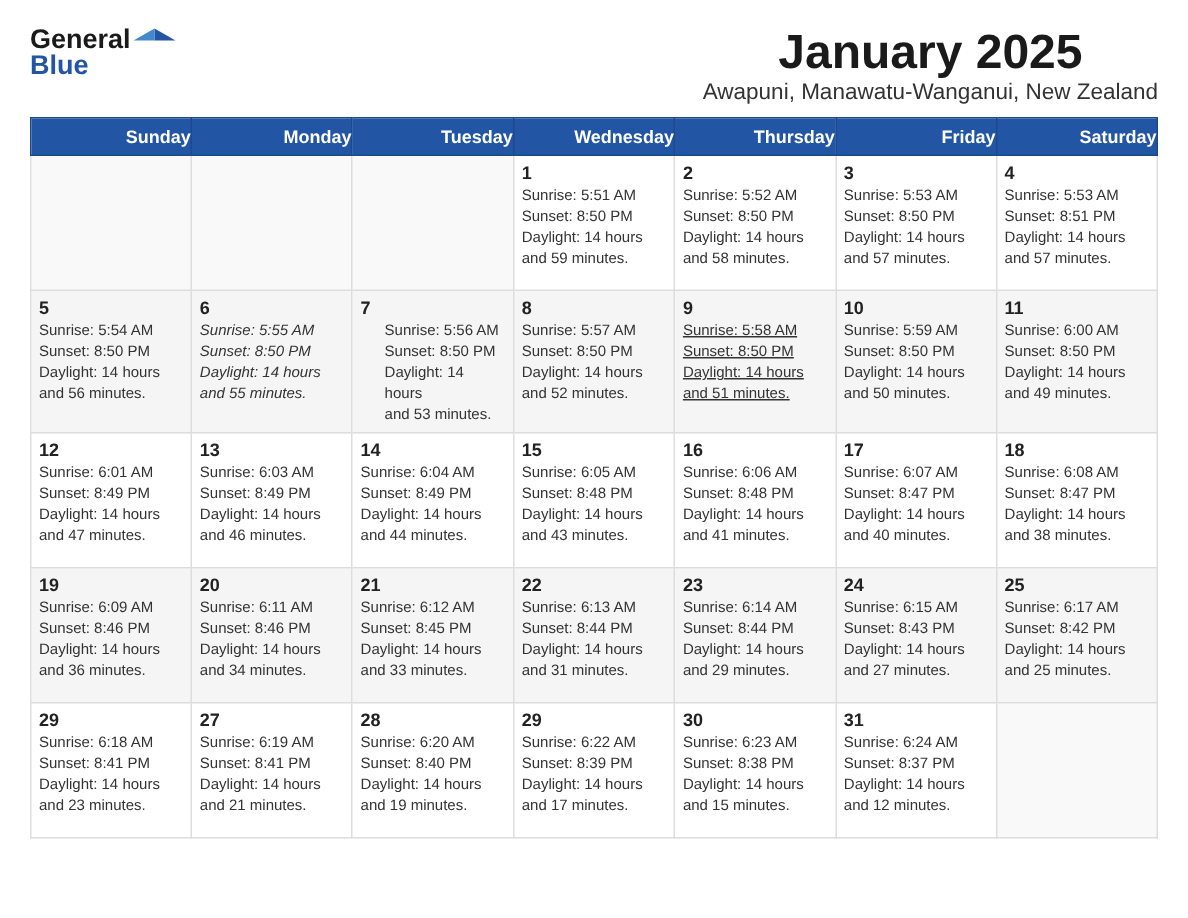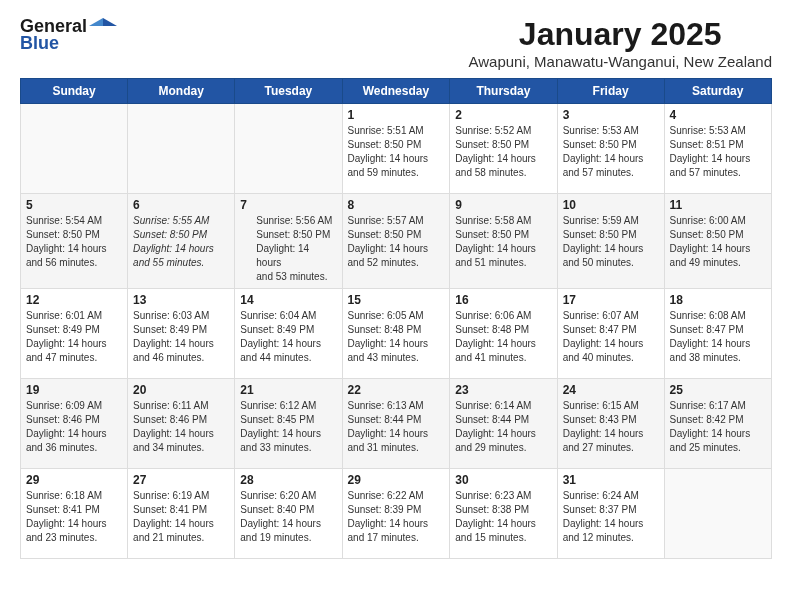--- a/index.html
+++ b/index.html
@@ -16,21 +16,21 @@
       justify-content: space-between;
       margin-bottom: 8px;
     }
     .logo {
       display: flex;
       flex-direction: column;
       align-items: flex-start;
     }
     .logo-row {
       display: flex;
-      align-items: center;
+      align-items: flex-end;
     }
     .title-block {
       text-align: center;
     }
     .month-title {
       font-size: 32px;
       font-weight: bold;
       color: #1a1a1a;
     }
     .location-title {
@@ -40,22 +40,22 @@
     .calendar {
       width: 100%;
       border-collapse: collapse;
       border: 1px solid #ccc;
     }
     .calendar th {
       background: #2255a4;
       color: #fff;
       font-size: 12px;
       font-weight: bold;
-      padding: 5px 16px;
-      text-align: center;
+      padding: 5px 0;
+      text-align: right;
       border: 1px solid #1a4a8a;
     }
     .calendar td {
       vertical-align: top;
       padding: 4px 5px;
       font-size: 10.5px;
       color: #222;
       border: 1px solid #ddd;
       width: 108px;
       min-height: 80px;
@@ -170,21 +170,21 @@
         </td>
         <td>
           <span class="day-number">8</span>
           <div class="day-info" style="white-space: pre-line;">Sunrise: 5:57 AM
 Sunset: 8:50 PM
 Daylight: 14 hours
 and 52 minutes.</div>
         </td>
         <td>
           <span class="day-number">9</span>
-          <div class="day-info" style="white-space: pre-line;">Sunrise: 5:58 AM
+          <div class="day-info" style="white-space: pre-line; text-decoration: underline;">Sunrise: 5:58 AM
 Sunset: 8:50 PM
 Daylight: 14 hours
 and 51 minutes.</div>
         </td>
         <td>
           <span class="day-number">10</span>
           <div class="day-info" style="white-space: pre-line;">Sunrise: 5:59 AM
 Sunset: 8:50 PM
 Daylight: 14 hours
 and 50 minutes.</div>

